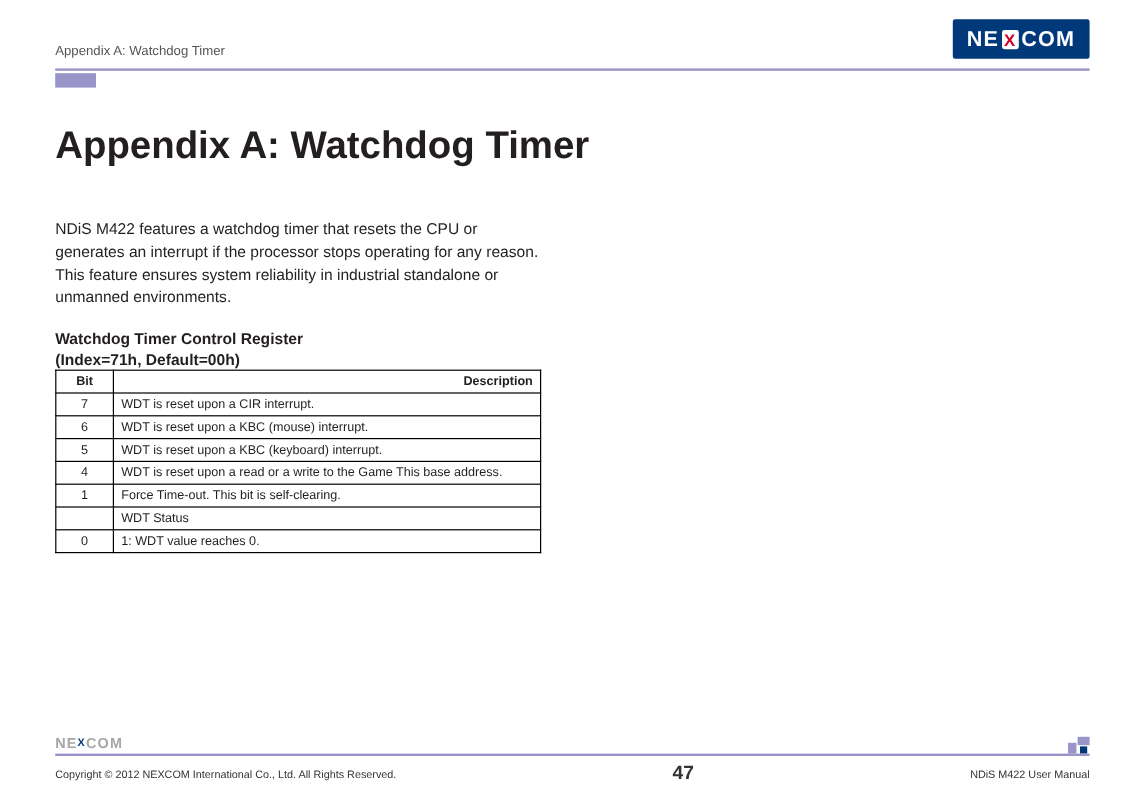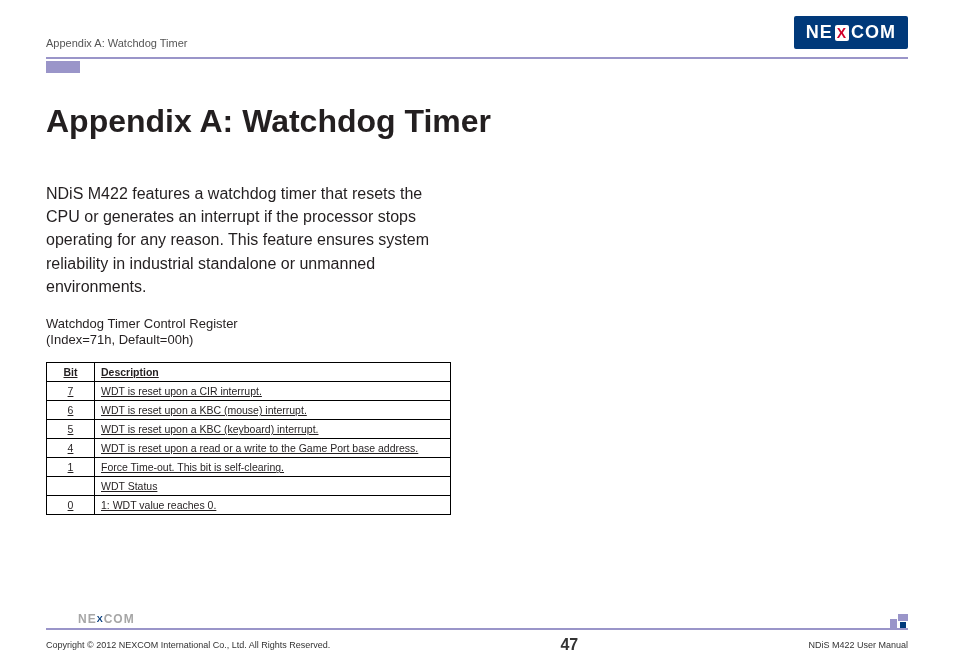--- a/index.html
+++ b/index.html
@@ -59,47 +59,45 @@
   .content {
     padding: 30px 46px 0 46px;
   }
   h1 {
     font-size: 32px;
     font-weight: 700;
     color: #231f20;
     margin-bottom: 42px;
   }
   .intro {
-    font-size: 16px;
+    font-size: 13px;
     line-height: 1.45;
     width: 405px;
     margin-bottom: 18px;
     color: #231f20;
   }
   h2 {
     font-size: 13px;
-    font-weight: 400;
+    font-weight: 700;
     line-height: 1.25;
-    margin-bottom: 14px;
   }
   table {
     border-collapse: collapse;
     width: 405px;
     font-size: 10.5px;
-    text-decoration: underline;
   }
   th, td {
     border: 1px solid #000;
     padding: 3px 6px;
     text-align: left;
     vertical-align: middle;
   }
   th {
     font-weight: 700;
-    text-align: left;
+    text-align: right;
   }
   th.bit-col, td.bit-col {
     width: 48px;
     text-align: center;
   }
   .footer-rule {
     position: absolute;
     left: 46px;
     right: 46px;
     bottom: 42px;
@@ -108,21 +106,20 @@
   }
   .footer-logo {
     position: absolute;
     left: 46px;
     bottom: 46px;
     font-size: 12px;
     font-weight: 800;
     letter-spacing: 1px;
     color: #a6a6a6;
     font-family: Arial, sans-serif;
-    margin-left: 32px;
   }
   .footer-logo .fx {
     color: #00397a;
     font-size: 9px;
     vertical-align: 1px;
   }
   .footer {
     position: absolute;
     left: 46px;
     right: 46px;
@@ -188,21 +185,21 @@
         <tr>
           <td class="bit-col">6</td>
           <td>WDT is reset upon a KBC (mouse) interrupt.</td>
         </tr>
         <tr>
           <td class="bit-col">5</td>
           <td>WDT is reset upon a KBC (keyboard) interrupt.</td>
         </tr>
         <tr>
           <td class="bit-col">4</td>
-          <td>WDT is reset upon a read or a write to the Game Port base address.</td>
+          <td>WDT is reset upon a read or a write to the Game This base address.</td>
         </tr>
         <tr>
           <td class="bit-col">1</td>
           <td>Force Time-out. This bit is self-clearing.</td>
         </tr>
         <tr>
           <td class="bit-col"></td>
           <td>WDT Status</td>
         </tr>
         <tr>

